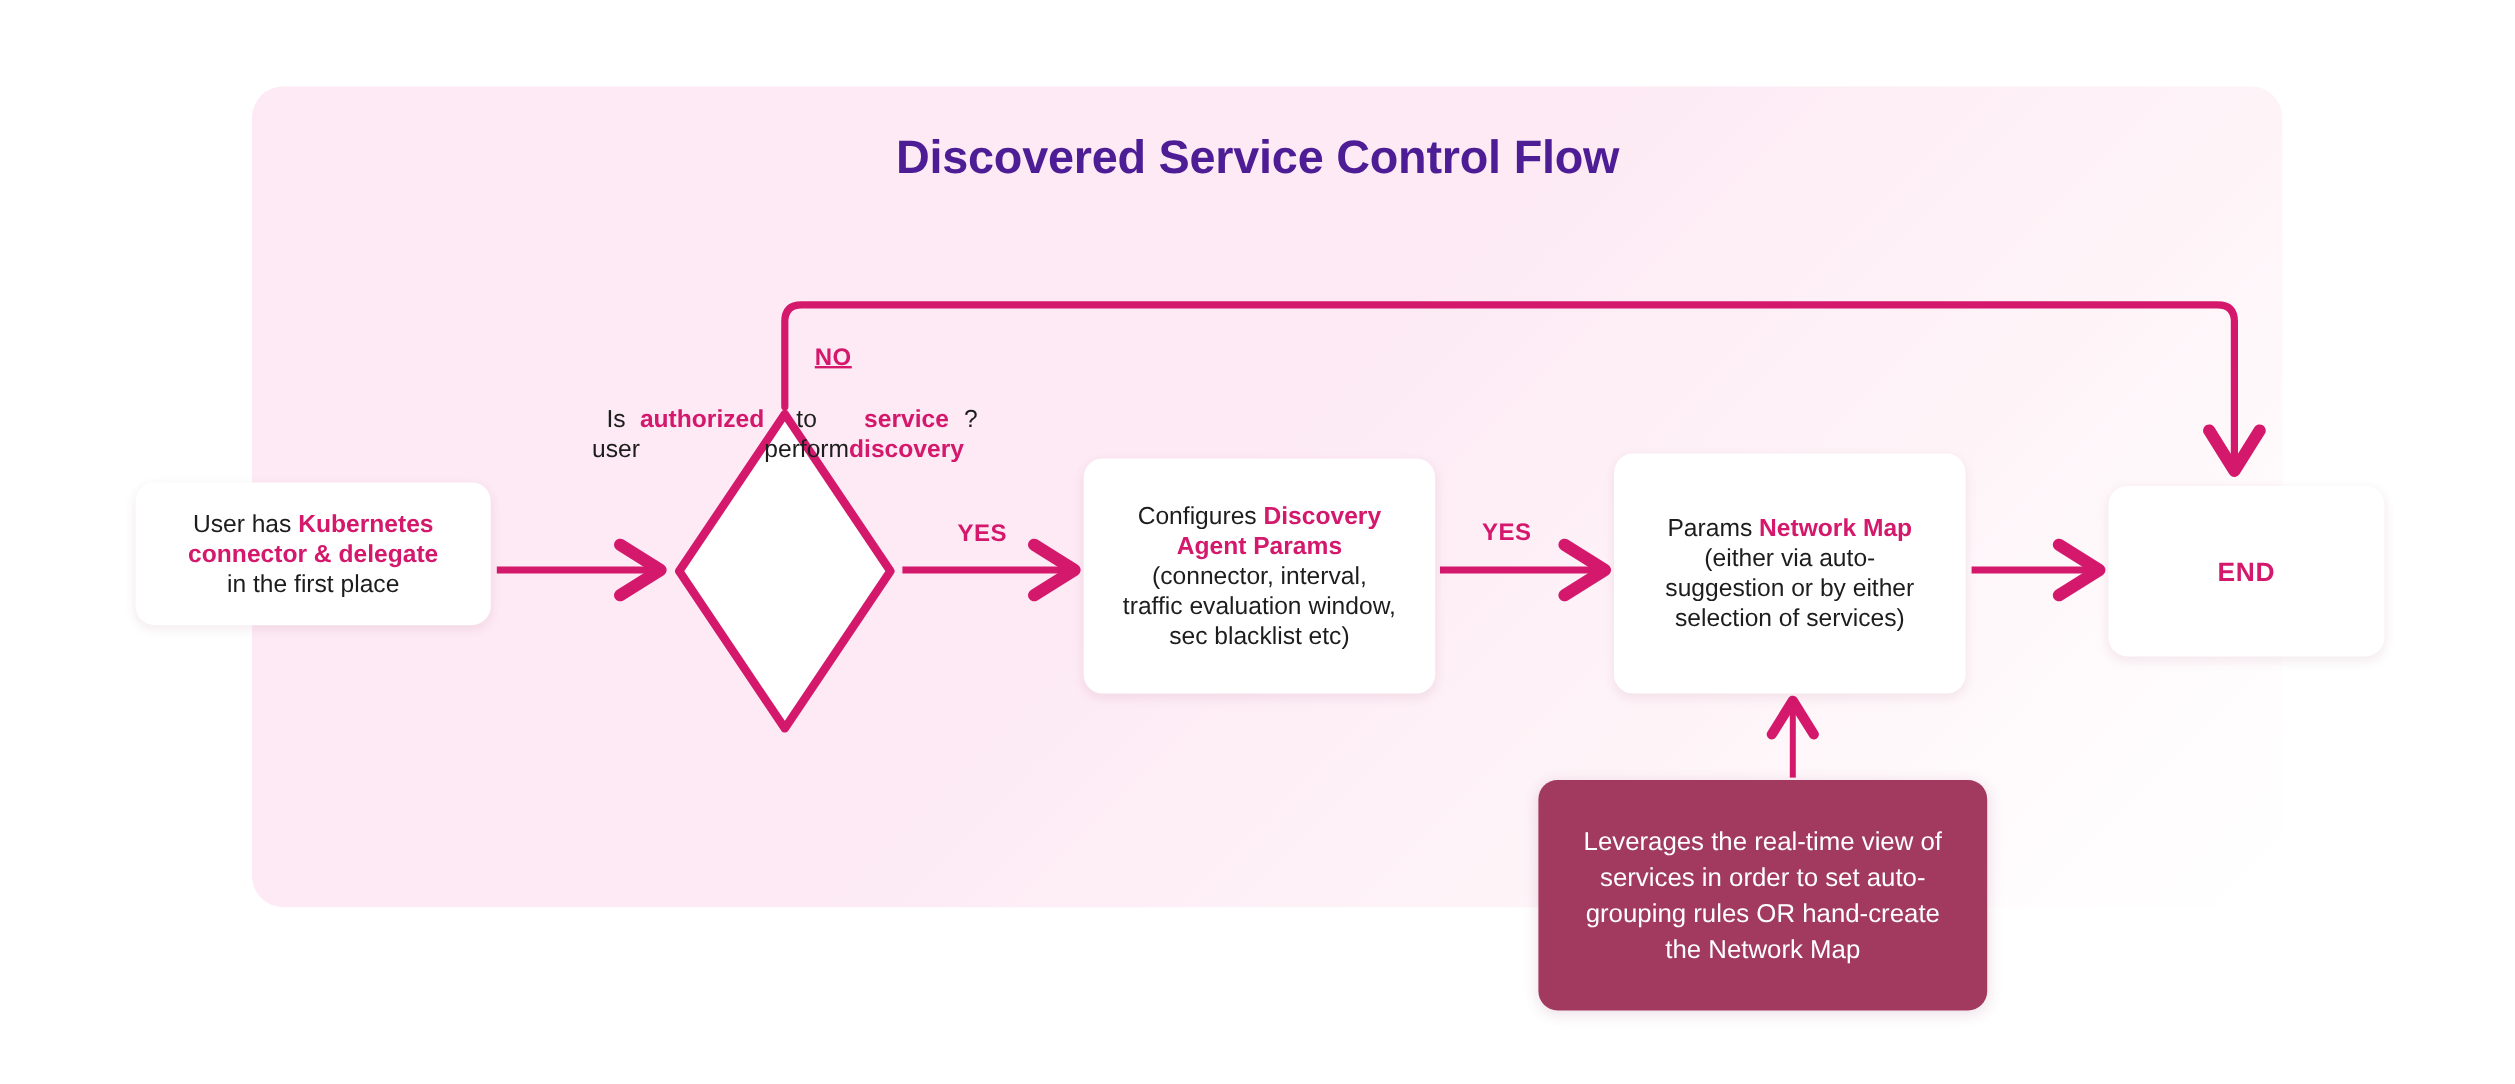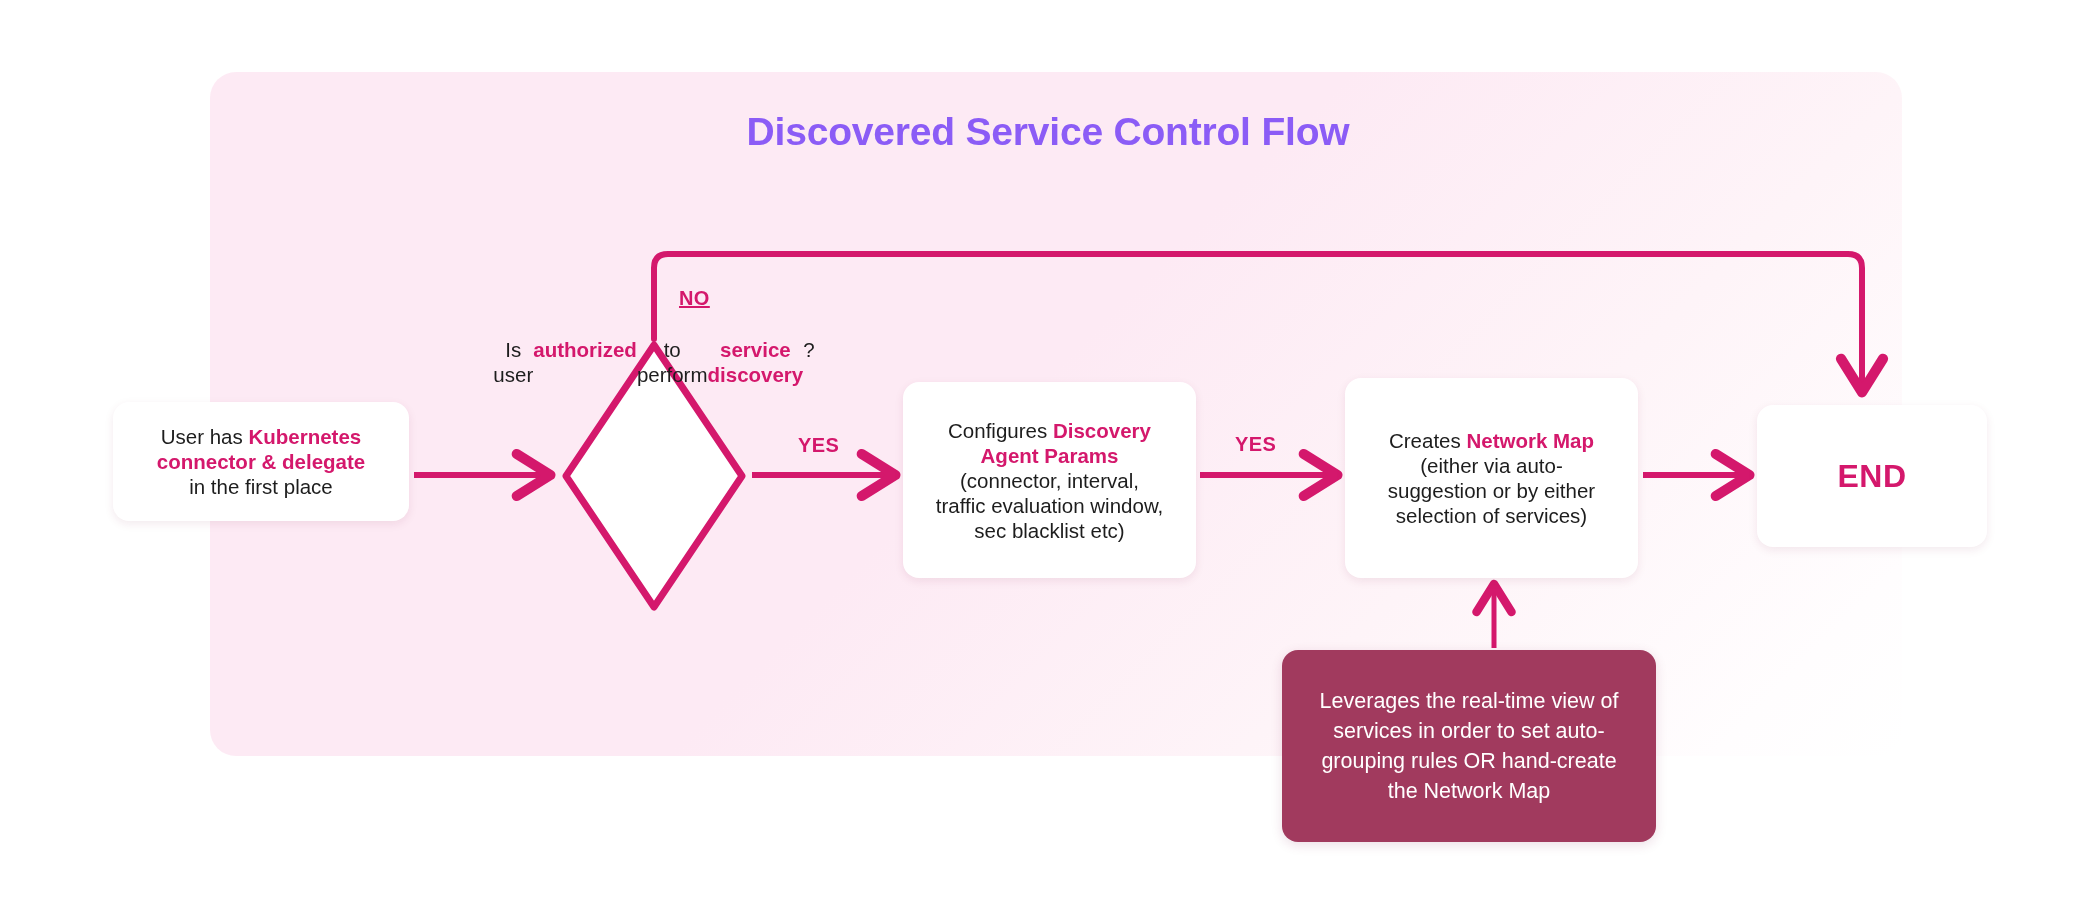--- a/index.html
+++ b/index.html
@@ -40,21 +40,21 @@
   }
   
   #title {
     position: absolute;
     left: 0;
     top: 110px;
     width: 2096px;
     text-align: center;
     font-size: 39px;
     font-weight: bold;
-    color: #8b5cf6;
+    color: #4c1d95;
     letter-spacing: -0.2px;
   }
   
   .card {
     position: absolute;
     background: #ffffff;
     border-radius: 16px;
     box-shadow: 0 3px 10px rgba(120, 20, 70, 0.09);
     display: flex;
     align-items: center;
@@ -66,21 +66,21 @@
     font-size: 20.5px;
     line-height: 25px;
     color: #1d1d1d;
   }
   .hl { color: #d4186c; font-weight: bold; }
 
   #node-user     { left: 113px;  top: 402px; width: 296px; height: 119px; padding: 0 14px; }
   #node-params   { left: 903px;  top: 382px; width: 293px; height: 196px; padding: 0 10px; }
   #node-netmap   { left: 1345px; top: 378px; width: 293px; height: 200px; padding: 0 12px; }
   #node-end      { left: 1757px; top: 405px; width: 230px; height: 142px; }
-  #node-end .txt { font-size: 32px; font-weight: bold; color: #d4186c; letter-spacing: 0.5px; }
+  #node-end .txt { font-size: 22px; font-weight: bold; color: #d4186c; letter-spacing: 0.5px; }
 
   
   #node-note {
     position: absolute;
     left: 1282px; top: 650px; width: 374px; height: 192px;
     background: #a13a5e;
     border-radius: 16px;
     box-shadow: 0 3px 12px rgba(120, 20, 70, 0.14);
     display: flex; align-items: center; justify-content: center;
     text-align: center; box-sizing: border-box; padding: 0 20px;
@@ -161,21 +161,21 @@
         <span class="hl">service discovery</span>
         <span>?</span>
       </div>
   </div>
 
   <div class="card" id="node-params">
     <div class="txt"><span>Configures </span><span class="hl">Discovery</span><br><span class="hl">Agent Params</span><br><span>(connector, interval,</span><br><span>traffic evaluation window,</span><br><span>sec blacklist etc)</span></div>
   </div>
 
   <div class="card" id="node-netmap">
-    <div class="txt"><span>Creates </span><span class="hl">Network Map</span><br><span>(either via auto-</span><br><span>suggestion or by either</span><br><span>selection of services)</span></div>
+    <div class="txt"><span>Params </span><span class="hl">Network Map</span><br><span>(either via auto-</span><br><span>suggestion or by either</span><br><span>selection of services)</span></div>
   </div>
 
   <div class="card" id="node-end">
     <div class="txt">END</div>
   </div>
 
   <div id="node-note">
     <div class="txt"><span>Leverages the real-time view of</span><br><span>services in order to set auto-</span><br><span>grouping rules OR hand-create</span><br><span>the Network Map</span></div>
   </div>
 

